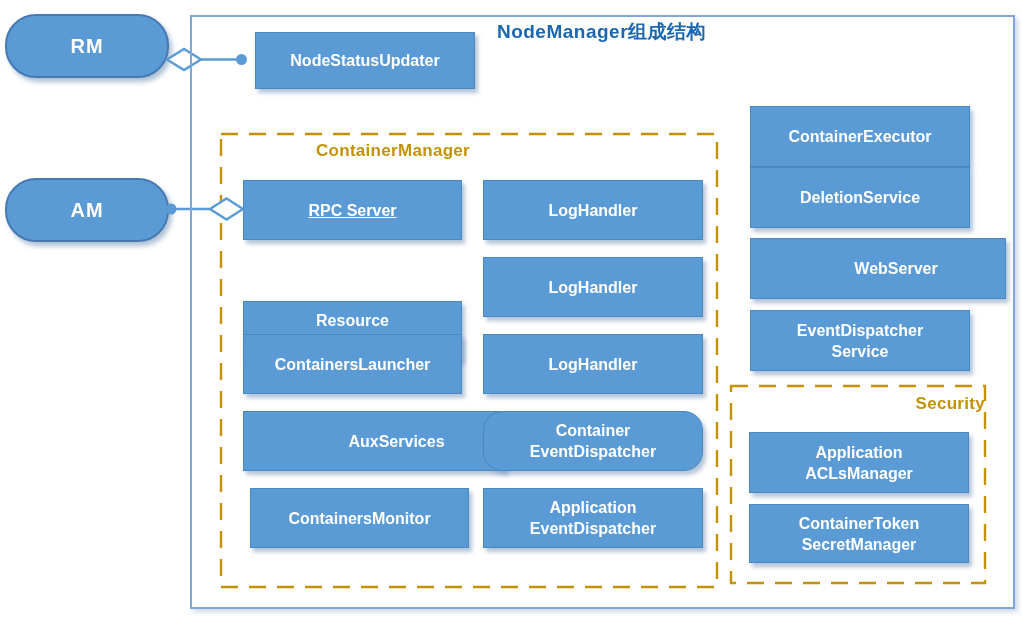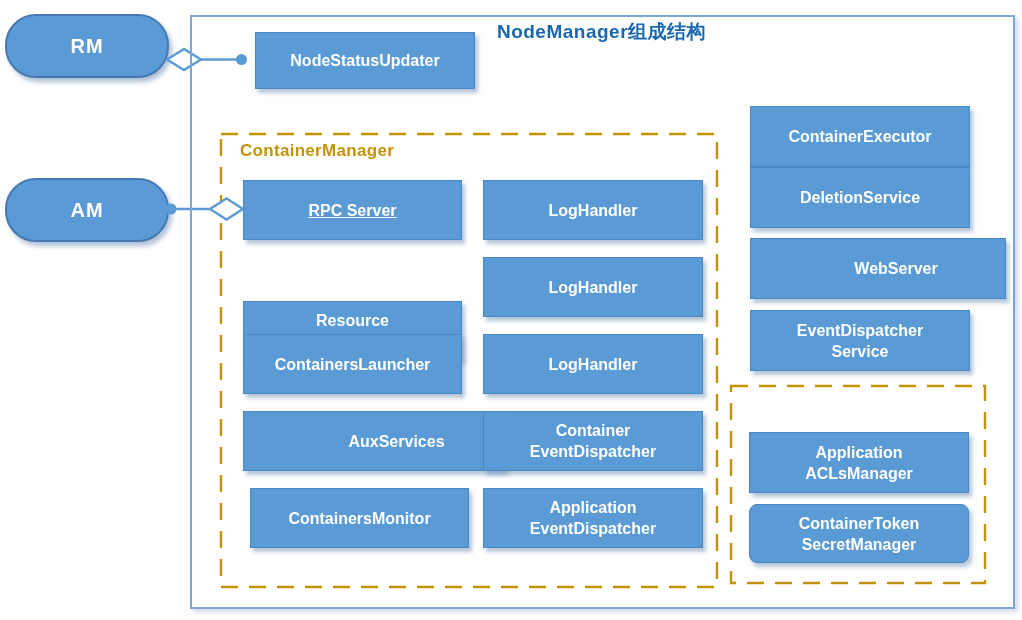--- a/index.html
+++ b/index.html
@@ -74,21 +74,21 @@
     justify-content: center;
     z-index: 1;
   }
 
   
   .group-label {
     position: absolute;
     font-size: 17px;
     font-weight: 700;
     color: #c49206;
-    text-align: left;
+    text-align: right;
     z-index: 3;
     letter-spacing: 0.3px;
   }
 
   svg.overlay {
     position: absolute;
     left: 0; top: 0;
     z-index: 2;
   }
 </style>
@@ -125,29 +125,30 @@
   <div class="box" style="left:243px; top:180px; width:217px; height:58px;text-decoration:underline;">RPC Server</div>
   <div class="box" style="left:243px; top:257px; width:217px; height:58px;margin-top:44px;">Resource
 LocalizationService</div>
   <div class="box" style="left:243px; top:334px; width:217px; height:58px;">ContainersLauncher</div>
   <div class="box" style="left:243px; top:411px; width:217px; height:58px;padding-left:44px;">AuxServices</div>
   <div class="box" style="left:250px; top:488px; width:217px; height:58px;">ContainersMonitor</div>
 
   <div class="box" style="left:483px; top:180px; width:218px; height:58px;">LogHandler</div>
   <div class="box" style="left:483px; top:257px; width:218px; height:58px;">LogHandler</div>
   <div class="box" style="left:483px; top:334px; width:218px; height:58px;">LogHandler</div>
-  <div class="box" style="left:483px; top:411px; width:218px; height:58px;">Container
+  <div class="box" style="left:483px; top:411px; width:218px; height:58px;border-radius:19px;">Container
 EventDispatcher</div>
   <div class="box" style="left:483px; top:488px; width:218px; height:58px;">Application
 EventDispatcher</div>
 
   <div class="box" style="left:750px; top:106px; width:218px; height:59px;text-align:right;">ContainerExecutor</div>
   <div class="box" style="left:750px; top:167px; width:218px; height:59px;">DeletionService</div>
   <div class="box" style="left:750px; top:238px; width:218px; height:59px;padding-left:36px;">WebServer</div>
   <div class="box" style="left:750px; top:310px; width:218px; height:59px;">EventDispatcher
 Service</div>
 
+  <div class="group-label" style="left:731px; top:394px; width:254px;">Security</div>
   <div class="box" style="left:749px; top:432px; width:218px; height:59px;">Application
 ACLsManager</div>
-  <div class="box" style="left:749px; top:504px; width:218px; height:57px;border-radius:8px;">ContainerToken
+  <div class="box" style="left:749px; top:504px; width:218px; height:57px;">ContainerToken
 SecretManager</div>
 
 </div>
 
 </body></html>

